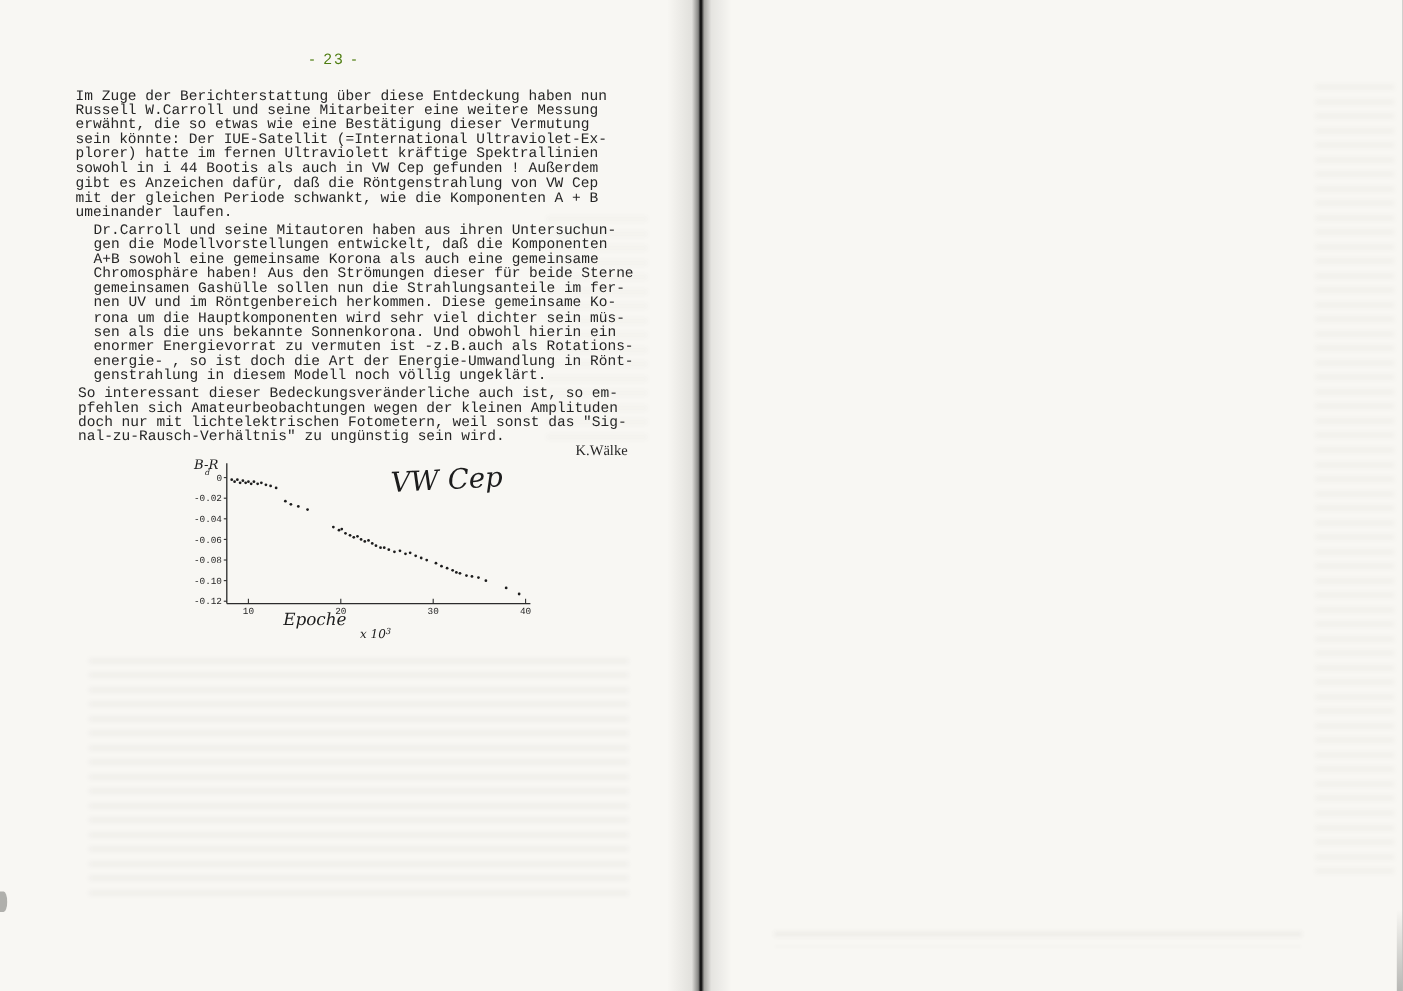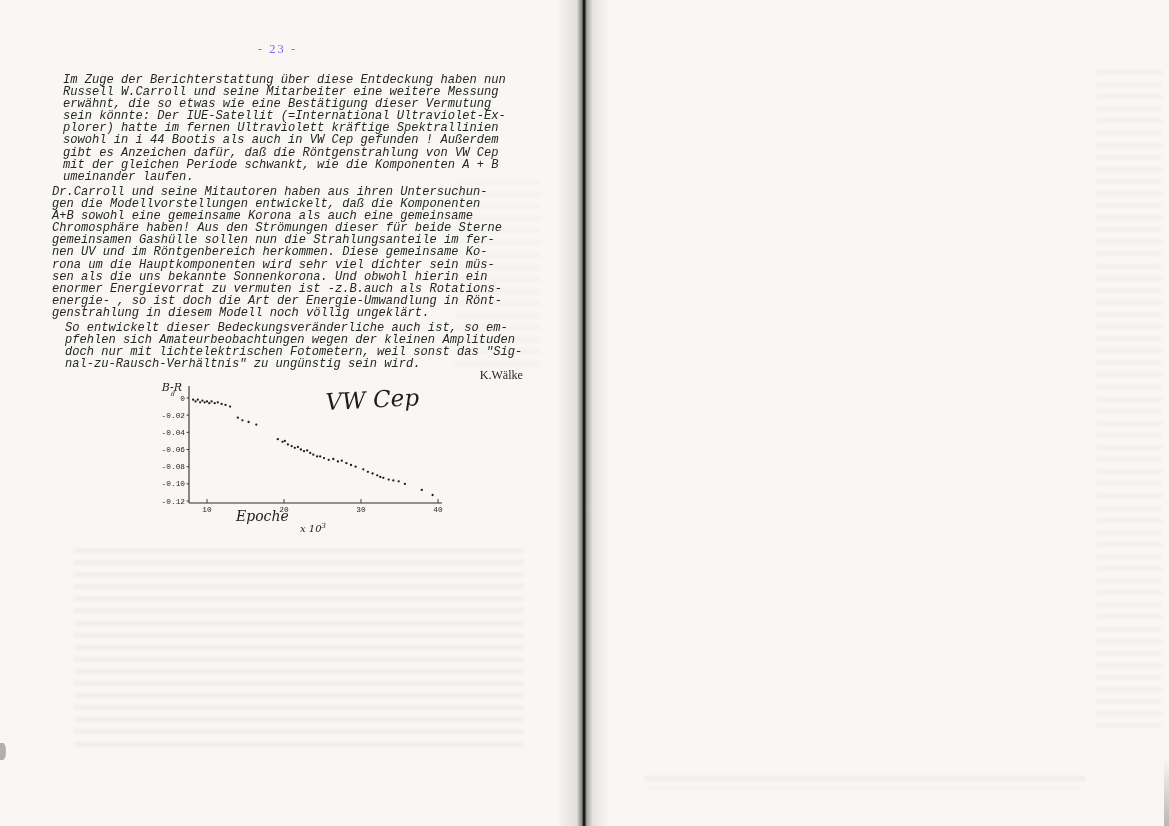--- a/index.html
+++ b/index.html
@@ -4,23 +4,23 @@
 <style>
   html,body{margin:0;padding:0;background:#888;}
   .scan{position:relative;width:1169px;height:826px;background:#f8f7f3;overflow:hidden;
         font-family:"Liberation Mono",monospace;}
   .page{position:absolute;top:0;bottom:0;}
   .page-left{left:0;width:560px;}
   .page-right{left:605px;width:564px;}
   .body-text{position:absolute;margin:0;white-space:pre;
              font-family:"Liberation Mono",monospace;
              font-size:12.1px;line-height:12.1px;letter-spacing:0;
-             color:#262626;text-rendering:optimizeLegibility;font-style:italic;}
-  .pagenum{position:absolute;font-size:12.5px;letter-spacing:2px;color:#8b5cf6;
-           font-family:Liberation Serif, serif;}
+             color:#262626;text-rendering:optimizeLegibility;}
+  .pagenum{position:absolute;font-size:12.5px;letter-spacing:2px;color:#4d7c0f;
+           font-family:Liberation Sans, sans-serif;}
   .signature{position:absolute;left:420px;top:368px;width:103px;text-align:right;
              font-size:12.1px;color:#262626;font-family:Liberation Serif, serif;}
   svg.chart{position:absolute;overflow:visible;}
   svg text{fill:#262626;}
   .tick-t{font:7.8px "Liberation Mono",monospace;}
   .tick-s{font:6.5px "Liberation Mono",monospace;}
   .hand{font-family:"DejaVu Serif",serif;font-style:italic;fill:#1d1d1d;}
   .gutter{position:absolute;left:556px;top:0;width:54px;height:826px;pointer-events:none;
           background:linear-gradient(90deg,rgba(0,0,0,0) 0%,rgba(60,60,55,.12) 38%,
            rgba(40,40,38,.55) 48%,#161616 51%,#1b1b1b 53%,rgba(70,70,66,.45) 57%,
@@ -46,32 +46,32 @@
     <div class="pagenum" style="left:258px;top:42px">- 23 -</div>
     <pre class="body-text" style="left:63px;top:74px">Im Zuge der Berichterstattung über diese Entdeckung haben nun
 Russell W.Carroll und seine Mitarbeiter eine weitere Messung
 erwähnt, die so etwas wie eine Bestätigung dieser Vermutung
 sein könnte: Der IUE-Satellit (=International Ultraviolet-Ex-
 plorer) hatte im fernen Ultraviolett kräftige Spektrallinien
 sowohl in i 44 Bootis als auch in VW Cep gefunden ! Außerdem
 gibt es Anzeichen dafür, daß die Röntgenstrahlung von VW Cep
 mit der gleichen Periode schwankt, wie die Komponenten A + B
 umeinander laufen.</pre>
-    <pre class="body-text" style="left:52px;top:186px">Dr.Carroll und seine Mitautoren haben aus ihren Untersuchun-
+    <pre class="body-text" style="left:78px;top:186px">Dr.Carroll und seine Mitautoren haben aus ihren Untersuchun-
 gen die Modellvorstellungen entwickelt, daß die Komponenten
 A+B sowohl eine gemeinsame Korona als auch eine gemeinsame
 Chromosphäre haben! Aus den Strömungen dieser für beide Sterne
 gemeinsamen Gashülle sollen nun die Strahlungsanteile im fer-
 nen UV und im Röntgenbereich herkommen. Diese gemeinsame Ko-
 rona um die Hauptkomponenten wird sehr viel dichter sein müs-
 sen als die uns bekannte Sonnenkorona. Und obwohl hierin ein
 enormer Energievorrat zu vermuten ist -z.B.auch als Rotations-
 energie- , so ist doch die Art der Energie-Umwandlung in Rönt-
 genstrahlung in diesem Modell noch völlig ungeklärt.</pre>
-    <pre class="body-text" style="left:65px;top:322px">So entwickelt dieser Bedeckungsveränderliche auch ist, so em-
+    <pre class="body-text" style="left:65px;top:322px">So interessant dieser Bedeckungsveränderliche auch ist, so em-
 pfehlen sich Amateurbeobachtungen wegen der kleinen Amplituden
 doch nur mit lichtelektrischen Fotometern, weil sonst das "Sig-
 nal-zu-Rausch-Verhältnis" zu ungünstig sein wird.</pre>
     <div class="signature">K.Wälke</div>
     <svg id="chart-vw" class="chart" viewBox="0 0 330 160" style="left:140px;top:378px;width:330px;height:160px">
         <line x1="49" y1="8" x2="49" y2="125" stroke="#2c2c2c" stroke-width="1.1"></line>
         <line x1="49" y1="125" x2="302" y2="125" stroke="#2c2c2c" stroke-width="1.1"></line>
         <line x1="46.5" y1="20" x2="49" y2="20" stroke="#2c2c2c" stroke-width="0.9"></line>
         <text x="45" y="22.6" class="tick-t" text-anchor="end">0</text>
         <line x1="46.5" y1="37.17" x2="49" y2="37.17" stroke="#2c2c2c" stroke-width="0.9"></line>

